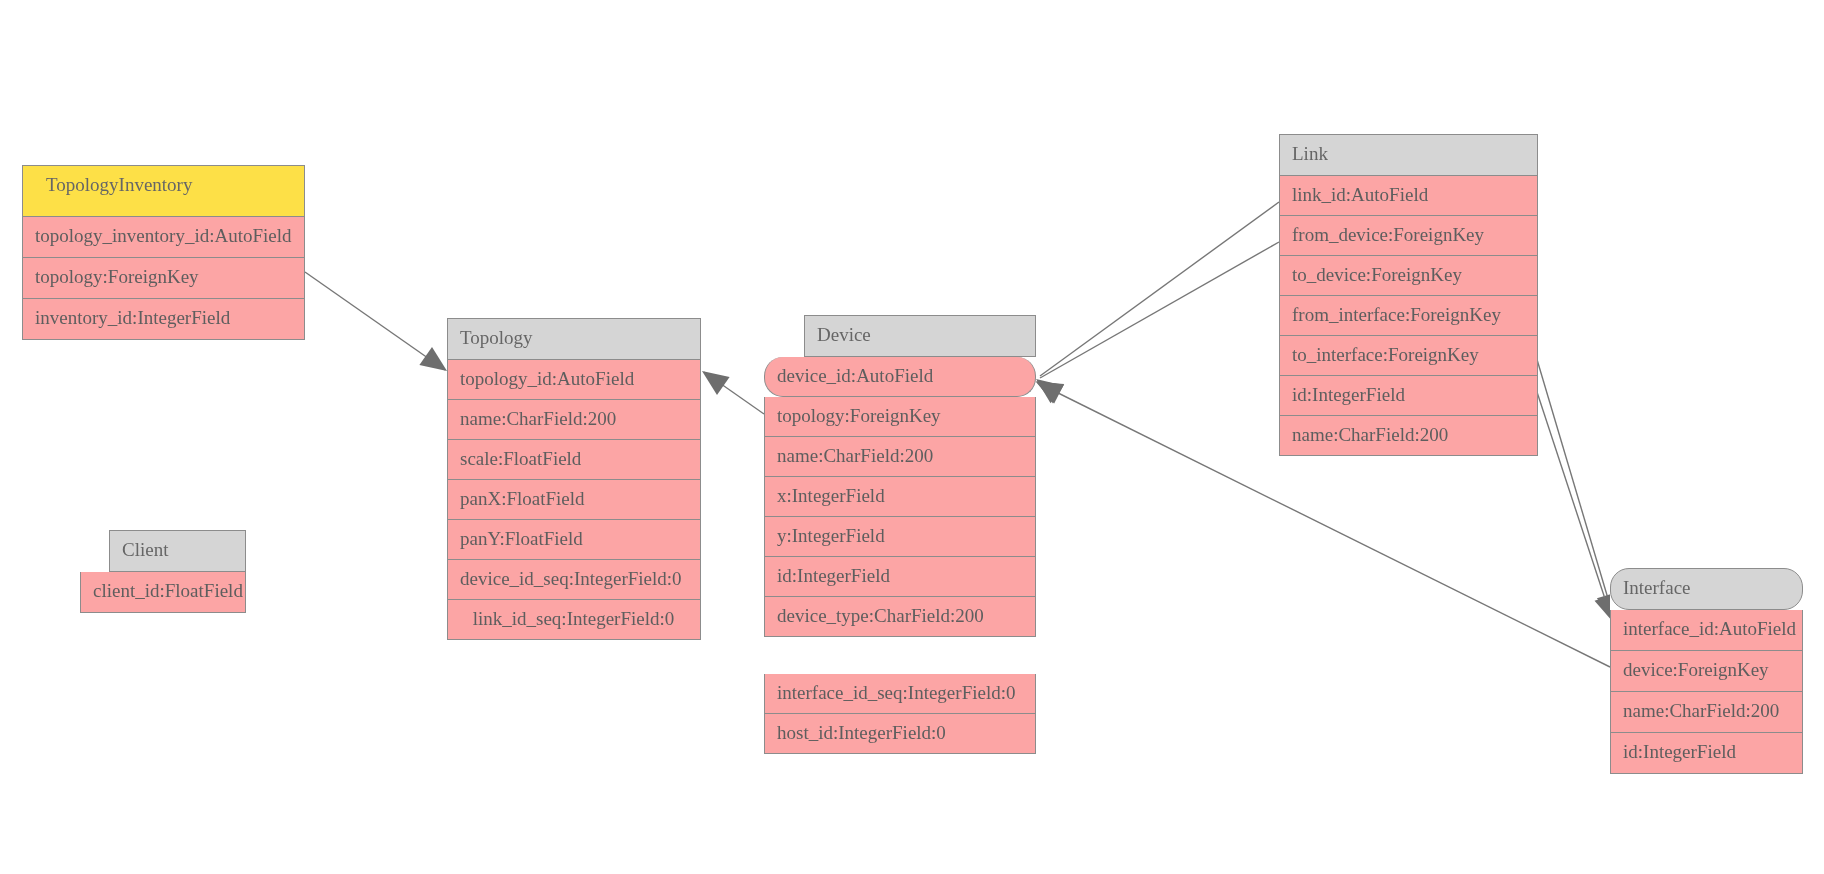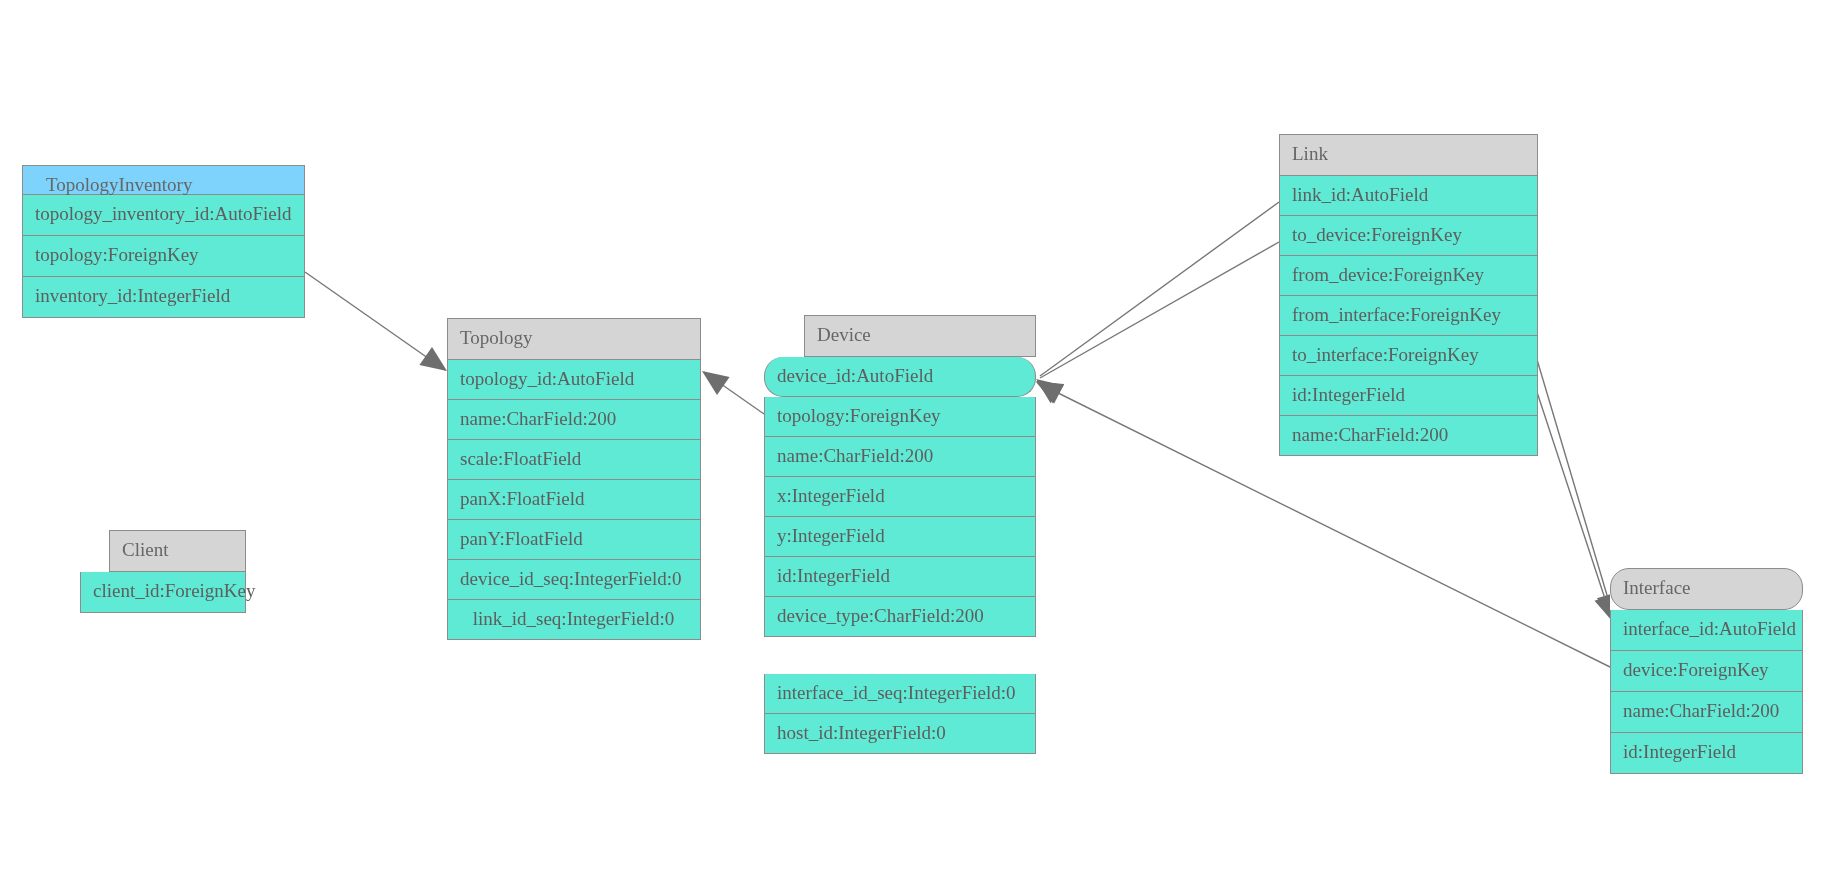--- a/index.html
+++ b/index.html
@@ -39,21 +39,21 @@
     background: #d5d5d5;
     border: 1px solid #8c8c8c;
     color: #666666;
     font-size: 19px;
     line-height: 1;
     padding: 9px 0 9px 12px;
     white-space: nowrap;
   }
   .entity-row {
     box-sizing: border-box;
-    background: #5eead4;
+    background: #fca5a5;
     border: 1px solid #8c8c8c;
     border-top: none;
     color: #5e5e5e;
     font-size: 19px;
     line-height: 1;
     padding: 9px 13px 9px 12px;
     white-space: nowrap;
   }
 </style>
 </head>
@@ -87,28 +87,28 @@
         <polygon points="0,0 -26,-11 -26,11" fill="#6e6e6e" transform="translate(1613,622) rotate(72)"></polygon>
       </g>
       <g>
         <path d="M 1610 667 L 1040 384" stroke="#777777" stroke-width="1.4" fill="none"></path>
         <polygon points="0,0 -26,-11 -26,11" fill="#6e6e6e" transform="translate(1036,382) rotate(207)"></polygon>
       </g>
     </svg>
 
   <div id="entities-layer">
       <div class="entity" style="left: 22px; top: 165px; width: 283px;">
-        <div class="entity-header" style="height: 30px; background: #7dd3fc; border-color: rgb(140, 140, 140); color: rgb(102, 102, 102); padding-left: 23px;">TopologyInventory</div>
+        <div class="entity-header" style="height: 52px; background: #fde047; border-color: rgb(140, 140, 140); color: rgb(102, 102, 102); padding-left: 23px;">TopologyInventory</div>
         <div class="entity-row" style="height: 41px; border-color: rgb(140, 140, 140); color: rgb(94, 94, 94);">topology_inventory_id:AutoField</div>
         <div class="entity-row" style="height: 41px; border-color: rgb(140, 140, 140); color: rgb(94, 94, 94);">topology:ForeignKey</div>
         <div class="entity-row" style="height: 41px; border-color: rgb(140, 140, 140); color: rgb(94, 94, 94);">inventory_id:IntegerField</div>
       </div>
       <div class="entity" style="left: 80px; top: 530px; width: 166px;">
         <div class="entity-header" style="height: 42px; background: rgb(213, 213, 213); border-color: rgb(140, 140, 140); color: rgb(102, 102, 102); margin-left: 29px;">Client</div>
-        <div class="entity-row" style="height: 41px; border-color: rgb(140, 140, 140); color: rgb(94, 94, 94);">client_id:ForeignKey</div>
+        <div class="entity-row" style="height: 41px; border-color: rgb(140, 140, 140); color: rgb(94, 94, 94);">client_id:FloatField</div>
       </div>
       <div class="entity" style="left: 447px; top: 318px; width: 254px;">
         <div class="entity-header" style="height: 42px; background: rgb(213, 213, 213); border-color: rgb(140, 140, 140); color: rgb(102, 102, 102);">Topology</div>
         <div class="entity-row" style="height: 40px; border-color: rgb(140, 140, 140); color: rgb(94, 94, 94);">topology_id:AutoField</div>
         <div class="entity-row" style="height: 40px; border-color: rgb(140, 140, 140); color: rgb(94, 94, 94);">name:CharField:200</div>
         <div class="entity-row" style="height: 40px; border-color: rgb(140, 140, 140); color: rgb(94, 94, 94);">scale:FloatField</div>
         <div class="entity-row" style="height: 40px; border-color: rgb(140, 140, 140); color: rgb(94, 94, 94);">panX:FloatField</div>
         <div class="entity-row" style="height: 40px; border-color: rgb(140, 140, 140); color: rgb(94, 94, 94);">panY:FloatField</div>
         <div class="entity-row" style="height: 40px; border-color: rgb(140, 140, 140); color: rgb(94, 94, 94);">device_id_seq:IntegerField:0</div>
         <div class="entity-row" style="height: 40px; border-color: rgb(140, 140, 140); color: rgb(94, 94, 94); text-align: center;">link_id_seq:IntegerField:0</div>
@@ -121,22 +121,22 @@
         <div class="entity-row" style="height: 40px; border-color: rgb(140, 140, 140); color: rgb(94, 94, 94);">x:IntegerField</div>
         <div class="entity-row" style="height: 40px; border-color: rgb(140, 140, 140); color: rgb(94, 94, 94);">y:IntegerField</div>
         <div class="entity-row" style="height: 40px; border-color: rgb(140, 140, 140); color: rgb(94, 94, 94);">id:IntegerField</div>
         <div class="entity-row" style="height: 40px; border-color: rgb(140, 140, 140); color: rgb(94, 94, 94);">device_type:CharField:200</div>
         <div class="entity-row" style="height: 40px; border-color: rgb(140, 140, 140); color: rgb(94, 94, 94); margin-top: 37px;">interface_id_seq:IntegerField:0</div>
         <div class="entity-row" style="height: 40px; border-color: rgb(140, 140, 140); color: rgb(94, 94, 94);">host_id:IntegerField:0</div>
       </div>
       <div class="entity" style="left: 1279px; top: 102px; width: 259px; margin-top: 32px;">
         <div class="entity-header" style="height: 42px; background: rgb(213, 213, 213); border-color: rgb(140, 140, 140); color: rgb(102, 102, 102);">Link</div>
         <div class="entity-row" style="height: 40px; border-color: rgb(140, 140, 140); color: rgb(94, 94, 94);">link_id:AutoField</div>
+        <div class="entity-row" style="height: 40px; border-color: rgb(140, 140, 140); color: rgb(94, 94, 94);">from_device:ForeignKey</div>
         <div class="entity-row" style="height: 40px; border-color: rgb(140, 140, 140); color: rgb(94, 94, 94);">to_device:ForeignKey</div>
-        <div class="entity-row" style="height: 40px; border-color: rgb(140, 140, 140); color: rgb(94, 94, 94);">from_device:ForeignKey</div>
         <div class="entity-row" style="height: 40px; border-color: rgb(140, 140, 140); color: rgb(94, 94, 94);">from_interface:ForeignKey</div>
         <div class="entity-row" style="height: 40px; border-color: rgb(140, 140, 140); color: rgb(94, 94, 94);">to_interface:ForeignKey</div>
         <div class="entity-row" style="height: 40px; border-color: rgb(140, 140, 140); color: rgb(94, 94, 94);">id:IntegerField</div>
         <div class="entity-row" style="height: 40px; border-color: rgb(140, 140, 140); color: rgb(94, 94, 94);">name:CharField:200</div>
       </div>
       <div class="entity" style="left: 1610px; top: 568px; width: 193px;">
         <div class="entity-header" style="height: 42px; background: rgb(213, 213, 213); border-color: rgb(140, 140, 140); color: rgb(102, 102, 102); border-radius: 19px;">Interface</div>
         <div class="entity-row" style="height: 41px; border-color: rgb(140, 140, 140); color: rgb(94, 94, 94);">interface_id:AutoField</div>
         <div class="entity-row" style="height: 41px; border-color: rgb(140, 140, 140); color: rgb(94, 94, 94);">device:ForeignKey</div>
         <div class="entity-row" style="height: 41px; border-color: rgb(140, 140, 140); color: rgb(94, 94, 94);">name:CharField:200</div>

